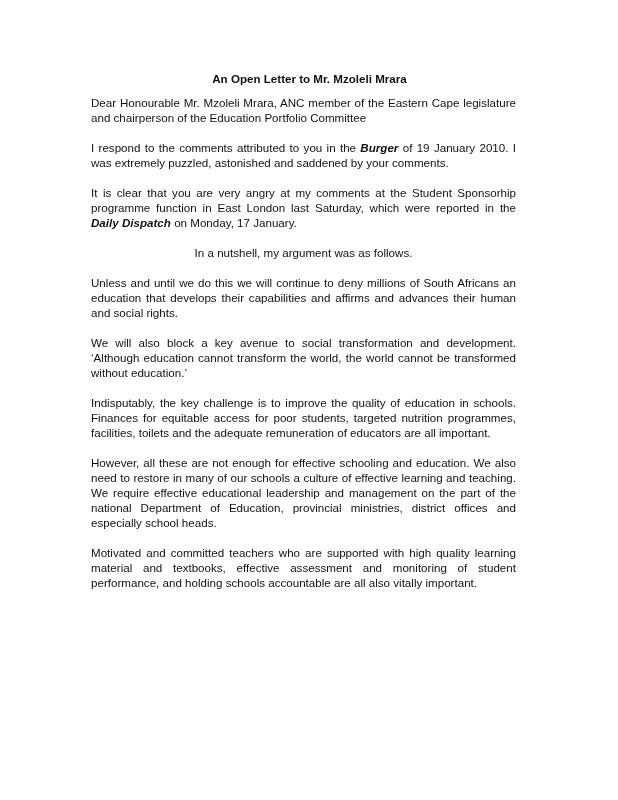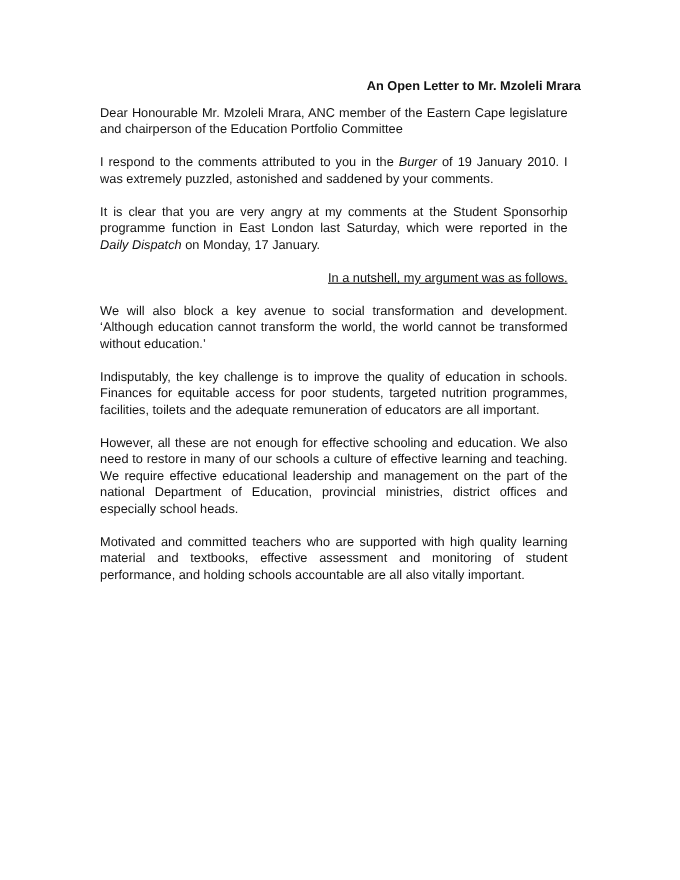--- a/index.html
+++ b/index.html
@@ -8,49 +8,50 @@
       position: absolute;
       left: 91px;
       top: 71px;
       width: 437px;
       color: #111111;
       font-family: "Liberation Sans", "DejaVu Sans", sans-serif;
       font-size: 11.6px;
       line-height: 15px;
     }
     .title {
-      text-align: right;
+      text-align: center;
       font-weight: bold;
       margin: 0 0 9px 0;
       font-size: 11.6px;
       line-height: 15px;
     }
     .para {
       text-align: justify;
       margin: 0 12px 15px 0;
     }
-    .para.left { text-align: right; text-decoration: underline; }
-    em { font-style: italic; }
+    .para.left { text-align: center; }
+    em { font-style: italic; font-weight: bold; }
   </style>
 </head>
 <body>
 
 <div class="page">
   <div class="title">An Open Letter to Mr. Mzoleli Mrara</div>
 
   <p class="para">Dear Honourable Mr. Mzoleli Mrara, ANC member of the Eastern Cape legislature and chairperson of the Education Portfolio Committee</p>
 
   <p class="para"><span>I respond to the comments attributed to you in the </span><em>Burger</em><span> of 19 January 2010. I was extremely puzzled, astonished and saddened by your comments.</span></p>
 
   <p class="para"><span>It is clear that you are very angry at my comments at the Student Sponsorhip programme function in East London last Saturday, which were reported in the </span><em>Daily Dispatch</em><span> on Monday, 17 January.</span></p>
 
   <p class="para left">In a nutshell, my argument was as follows.</p>
 
 
 
+  <p class="para">Unless and until we do this we will continue to deny millions of South Africans an education that develops their capabilities and affirms and advances their human and social rights.</p>
 
   <p class="para">We will also block a key avenue to social transformation and development. ‘Although education cannot transform the world, the world cannot be transformed without education.’</p>
 
   <p class="para">Indisputably, the key challenge is to improve the quality of education in schools. Finances for equitable access for poor students, targeted nutrition programmes, facilities, toilets and the adequate remuneration of educators are all important.</p>
 
   <p class="para">However, all these are not enough for effective schooling and education.  We also need to restore in many of our schools a culture of effective learning and teaching. We require effective educational leadership and management on the part of the national Department of Education, provincial ministries, district offices and especially school heads.</p>
 
   <p class="para">Motivated and committed teachers who are supported with high quality learning material and textbooks, effective assessment and monitoring of student performance, and holding schools accountable are all also vitally important.</p>
 </div>
 

